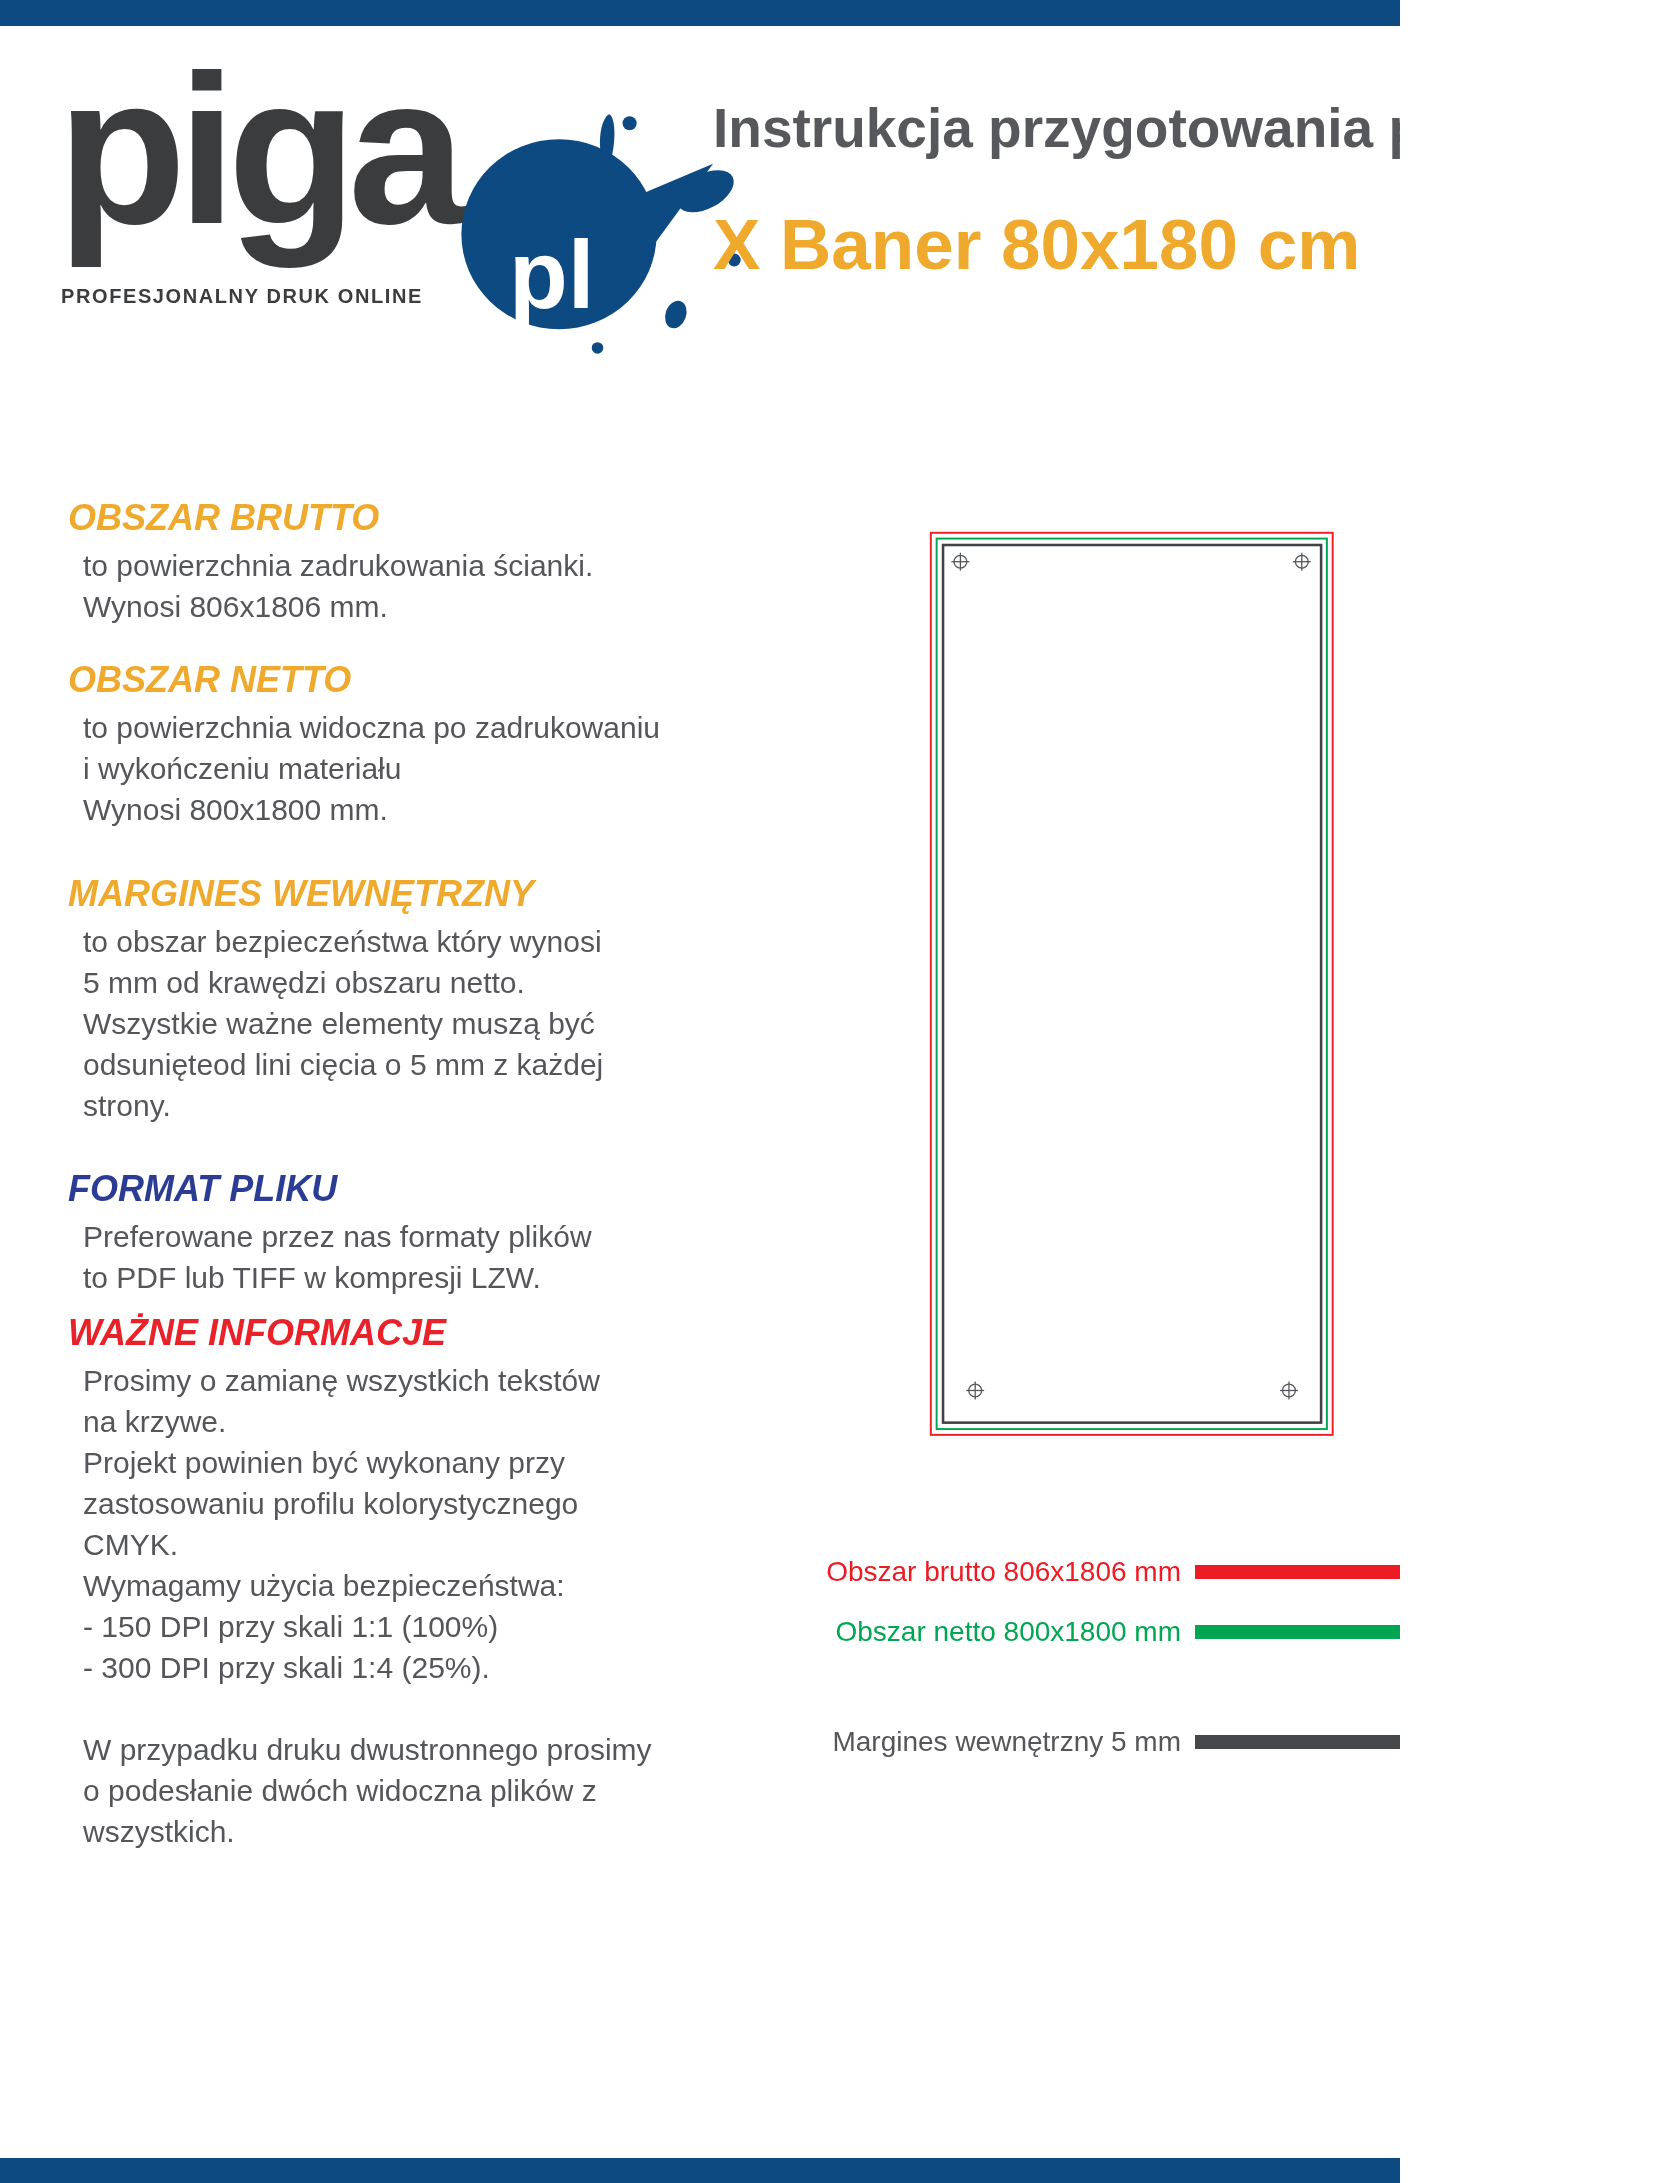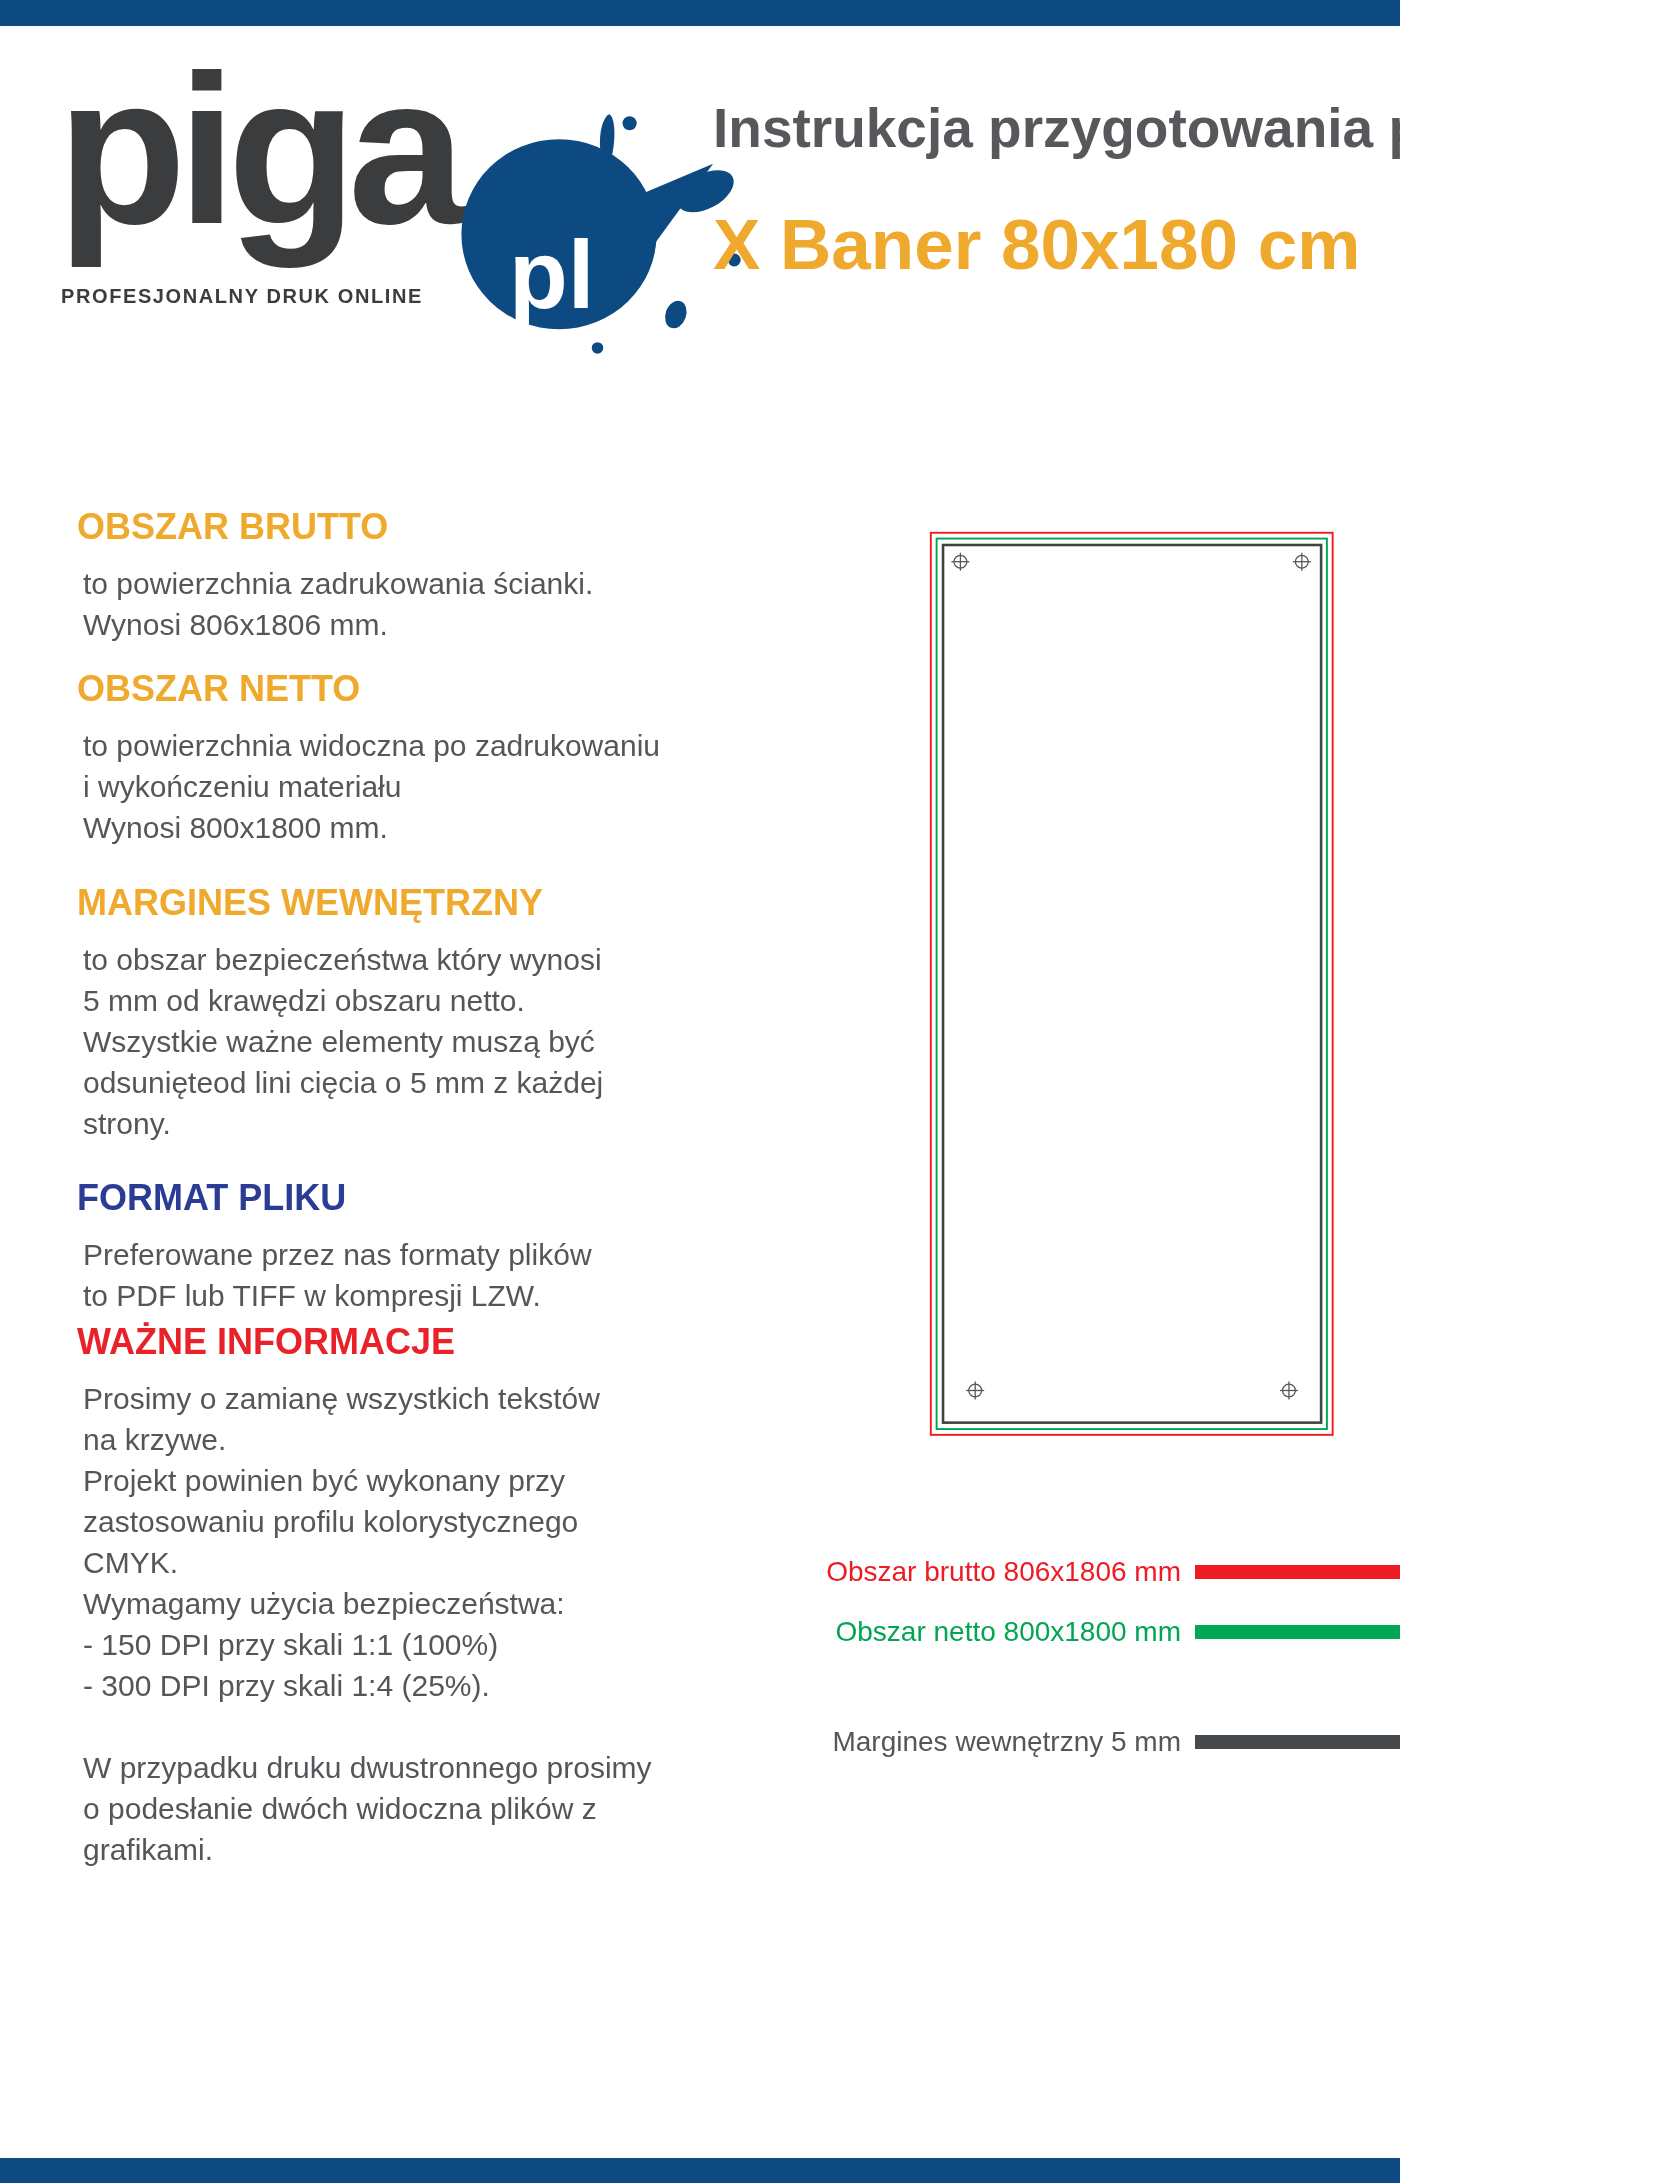--- a/index.html
+++ b/index.html
@@ -17,21 +17,21 @@
   .splash-svg{position:absolute;left:437px;top:109px;width:321px;height:257px;}
 
   
   .doc-title{position:absolute;left:713px;top:96px;font-size:55px;font-weight:bold;
              color:#57585b;white-space:nowrap;}
   .doc-subtitle{position:absolute;left:713px;top:204px;font-size:71px;font-weight:bold;
                 white-space:nowrap;}
 
   
   .section{position:absolute;left:61px;width:739px;}
-  .section h2{margin:16px;font-size:36px;line-height:41px;font-weight:bold;white-space:nowrap;}
+  .section h2{margin:7px;font-size:36px;line-height:41px;font-weight:bold;white-space:nowrap;font-style:italic;}
   .section .body{margin-top:2.6px;}
   .section .line{font-size:30px;line-height:41px;color:#55565a;white-space:nowrap;min-height:41px;margin-left:22px;}
 
   
   .diagram-svg{position:absolute;left:925px;top:527px;width:418px;height:913px;}
 
   
   .legend-row{position:absolute;left:739px;width:836px;height:28px;}
   .legend-label{position:absolute;left:0;top:0;width:442px;text-align:right;
                 font-size:28px;line-height:28px;white-space:nowrap;}
@@ -109,21 +109,21 @@
       <div class="line">na krzywe.</div>
       <div class="line">Projekt powinien być wykonany przy</div>
       <div class="line">zastosowaniu profilu kolorystycznego</div>
       <div class="line">CMYK.</div>
       <div class="line">Wymagamy użycia bezpieczeństwa:</div>
       <div class="line">- 150 DPI przy skali 1:1 (100%)</div>
       <div class="line">- 300 DPI przy skali 1:4 (25%).</div>
       <div class="line"></div>
       <div class="line">W przypadku druku dwustronnego prosimy</div>
       <div class="line">o podesłanie dwóch widoczna plików z</div>
-      <div class="line">grafikami.</div>
+      <div class="line">wszystkich.</div>
     </div>
   </div>
 
   <svg class="diagram-svg" viewBox="0 0 650 1420">
     <rect x="9" y="9" width="625" height="1403" fill="none" stroke-width="3" style="stroke: rgb(240, 30, 35);"></rect>
     <rect x="18" y="18" width="607" height="1385" fill="none" stroke-width="3" style="stroke: rgb(0, 166, 81);"></rect>
     <rect x="28" y="28" width="588" height="1365" fill="none" stroke-width="4" style="stroke: rgb(63, 67, 70);"></rect>
     <g fill="none" stroke-width="2" style="stroke: rgb(85, 86, 90);">
       <g>
         <circle cx="55" cy="54" r="10"></circle>

